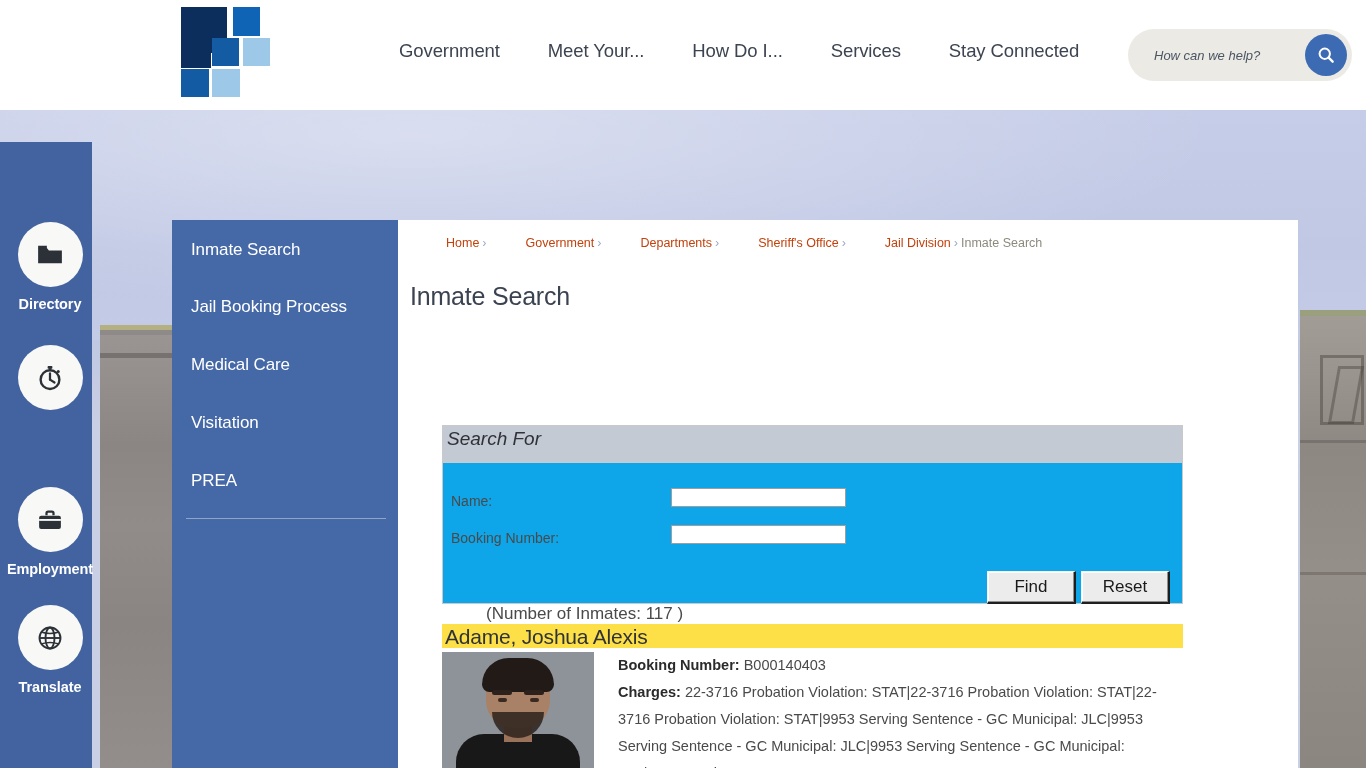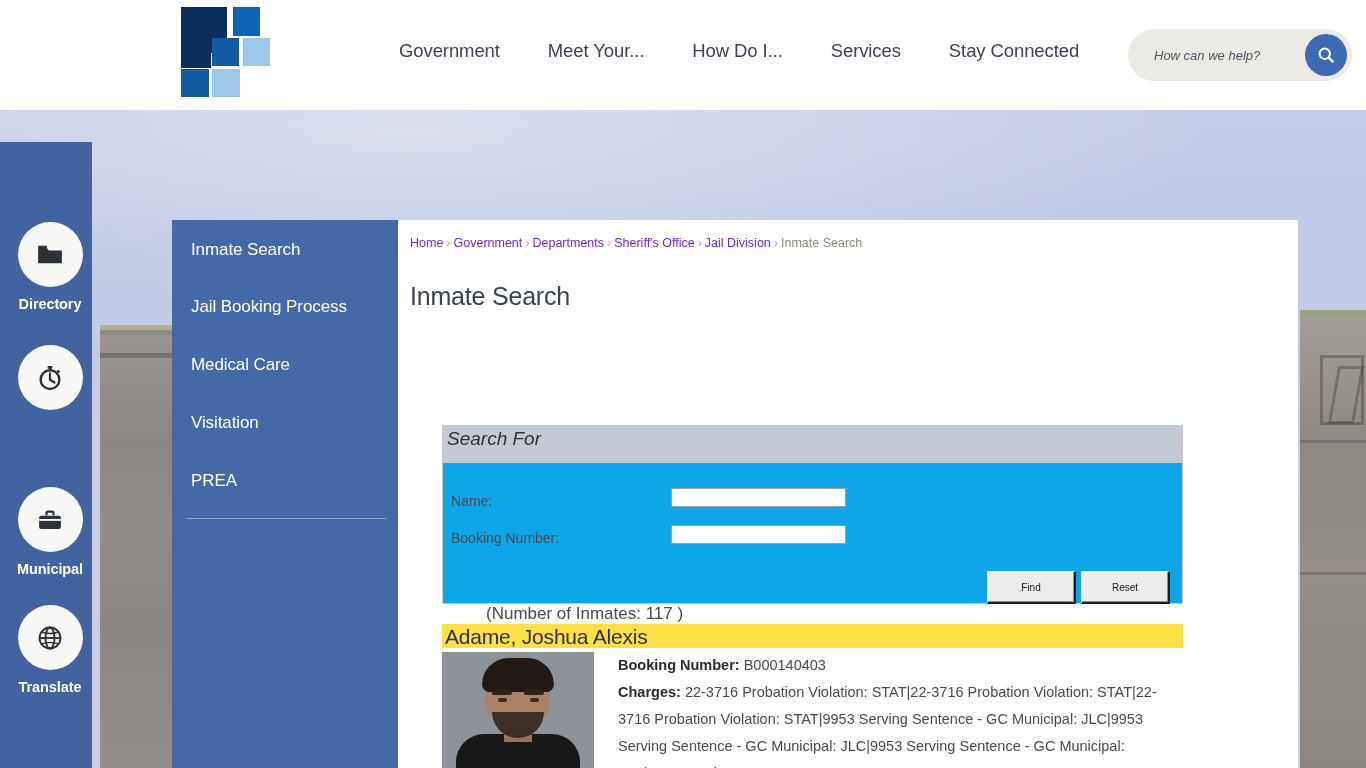--- a/index.html
+++ b/index.html
@@ -230,23 +230,24 @@
   }
 
   .breadcrumb {
     position: absolute;
     left: 12px; top: 16px;
     font-size: 12.5px;
     color: #7b8db5;
     white-space: nowrap;
   }
   .breadcrumb a {
-    color: #6d28d9;
+    color: #c2410c;
     text-decoration: none;
     cursor: pointer;
+    margin-left: 36px;
   }
   .breadcrumb .sep { color: #9aa8c6; padding: 0 3px; }
   .breadcrumb .current { color: #8b8b7d; }
 
   .page-title {
     position: absolute;
     left: 12px; top: 62px;
     font-size: 25px;
     color: #3b4250;
     letter-spacing: -0.2px;
@@ -293,21 +294,21 @@
   .btn3d {
     position: absolute;
     width: 89px; height: 33px;
     background: #ececec;
     border-top: 1px solid #f4f4f4;
     border-left: 1px solid #f4f4f4;
     border-right: 2px solid #1f1f1f;
     border-bottom: 2px solid #1f1f1f;
     box-shadow: inset -1px -1px 0 #8f8f8f, inset 1px 1px 0 #ffffff;
     font-family: "Liberation Sans", sans-serif;
-    font-size: 10px;
+    font-size: 17px;
     color: #1a1a1a;
     cursor: pointer;
   }
 
   .inmate-count {
     position: absolute;
     left: 44px; top: 384px;
     font-size: 17px;
     color: #4a4a4a;
     margin-left: 44px;
@@ -472,21 +473,21 @@
   </div>
 
   <div class="rail-item" style="top:345px;">
     <div class="rail-circle">
       <svg width="30" height="30" viewBox="0 0 24 24">
         <rect x="3.3" y="8.6" width="17.4" height="10.6" rx="1.6" fill="#2b3137"></rect>
         <path d="M9.2 8.1 V6.6 a1.3 1.3 0 0 1 1.3-1.3h3 a1.3 1.3 0 0 1 1.3 1.3 V8.1" fill="none" stroke="#2b3137" stroke-width="1.8"></path>
         <rect x="3.3" y="11.2" width="17.4" height="1.5" fill="#f8f8f6"></rect>
       </svg>
     </div>
-    <div class="rail-label">Municipal</div>
+    <div class="rail-label">Employment</div>
   </div>
 
   <div class="rail-item" style="top:463px;">
     <div class="rail-circle">
       <svg width="30" height="30" viewBox="0 0 24 24">
         <circle cx="12" cy="12" r="8.4" fill="none" stroke="#2b3137" stroke-width="1.5"></circle>
         <ellipse cx="12" cy="12" rx="3.6" ry="8.4" fill="none" stroke="#2b3137" stroke-width="1.5"></ellipse>
         <line x1="3.6" y1="12" x2="20.4" y2="12" stroke="#2b3137" stroke-width="1.5"></line>
         <path d="M5 7.2 Q12 9.6 19 7.2" fill="none" stroke="#2b3137" stroke-width="1.3"></path>
         <path d="M5 16.8 Q12 14.4 19 16.8" fill="none" stroke="#2b3137" stroke-width="1.3"></path>

